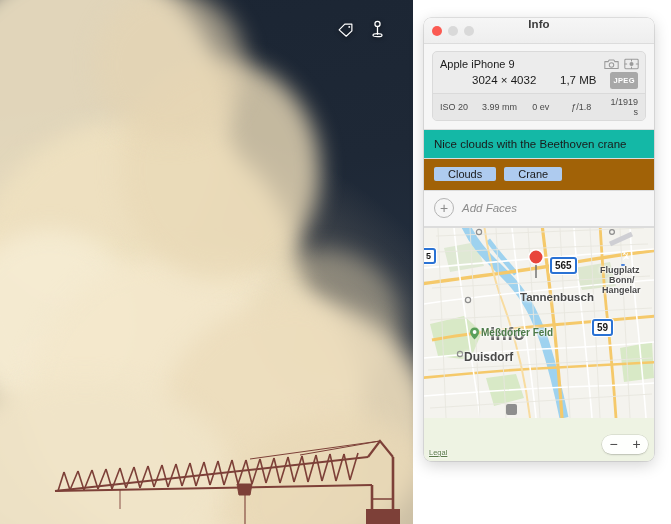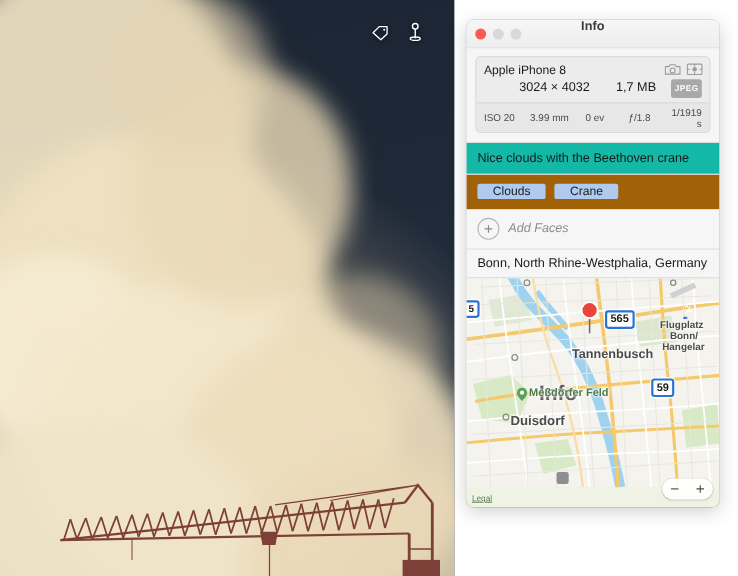--- a/index.html
+++ b/index.html
@@ -220,21 +220,21 @@
     </div>
     <div class="win-title">Info</div>
   </div>
 
 
   <div class="divider"></div>
 
   <div class="exif-wrap">
     <div class="exif-card">
       <div class="exif-main">
-        <div class="exif-model">Apple iPhone 8</div>
+        <div class="exif-model">Apple iPhone 9</div>
         <div class="exif-row3">
           <span class="exif-dim">3024 × 4032</span>
           <span class="exif-size">1,7 MB</span>
           <span class="fmt-badge">JPEG</span>
         </div>
         <div class="cam-icons">
           <span>
             <svg width="15" height="12" viewBox="0 0 22 17" fill="none" stroke="#9a9a9a" stroke-width="1.5">
               <path d="M1.2 5 L6 5 L7.6 2.5 L14.4 2.5 L16 5 L20.8 5 L20.8 15 L1.2 15 Z" stroke-linejoin="round"></path>
               <circle cx="11" cy="10" r="3.3"></circle>
@@ -269,21 +269,20 @@
   </div>
 
   <div class="divider"></div>
 
   <div class="faces">
     <span class="plus-btn">+</span>
     <span class="faces-label">Add Faces</span>
   </div>
 
   <div class="divider"></div>
-  <div class="place">Bonn, North Rhine-Westphalia, Germany</div>
 
   <div class="map">
     <svg width="230" height="190" viewBox="0 0 230 190">
       <rect width="230" height="190" fill="#f2f1ec"></rect>
       <path d="M0 0 H230 V190 H0 Z" fill="#f4f3ee"></path>
 
       <path d="M6 96 L40 88 L58 104 L46 132 L14 128 Z" fill="#d8e9c6"></path>
       <path d="M62 150 L92 146 L100 170 L70 178 Z" fill="#d8e9c6"></path>
       <path d="M150 40 L186 34 L192 58 L158 62 Z" fill="#dde7cf"></path>
       <path d="M196 120 L228 114 L230 150 L200 154 Z" fill="#d8e9c6"></path>

